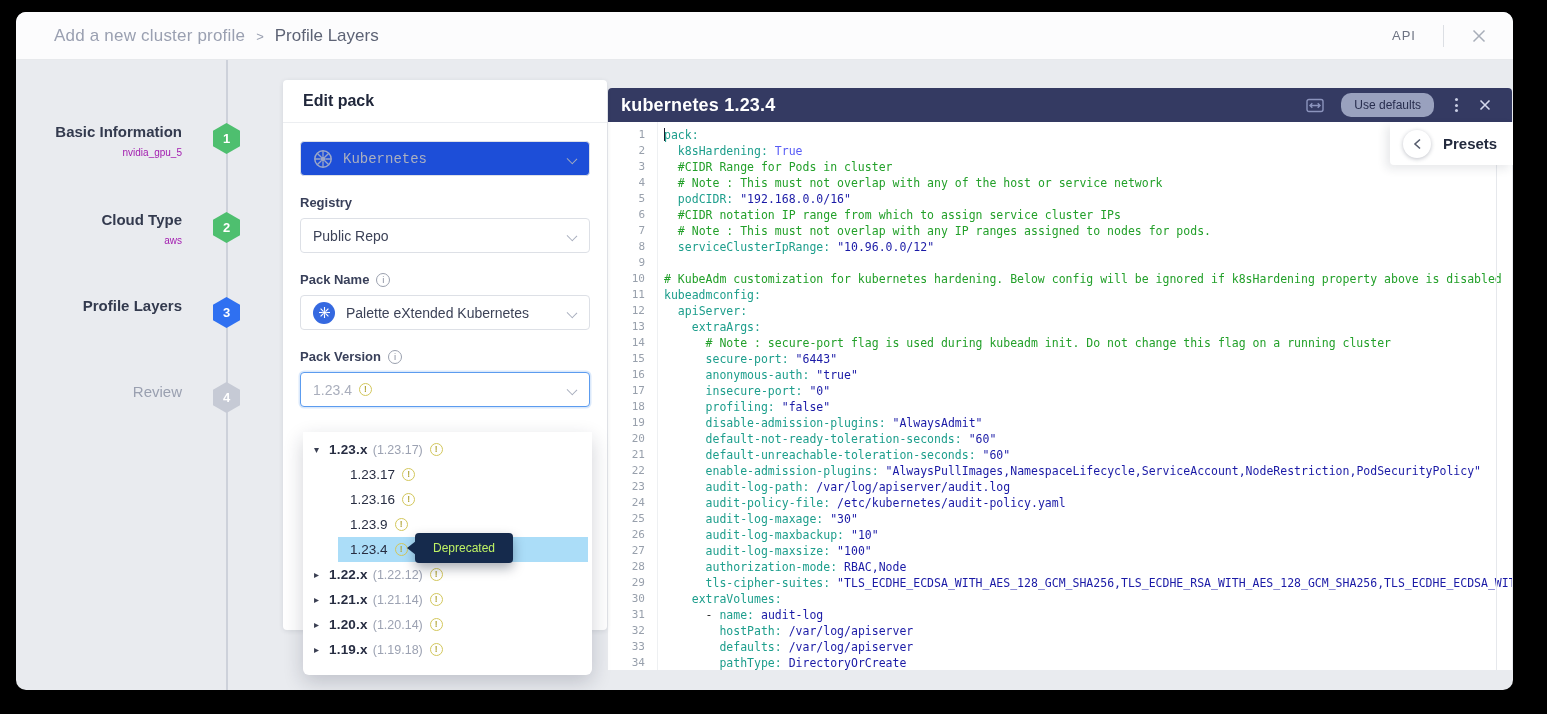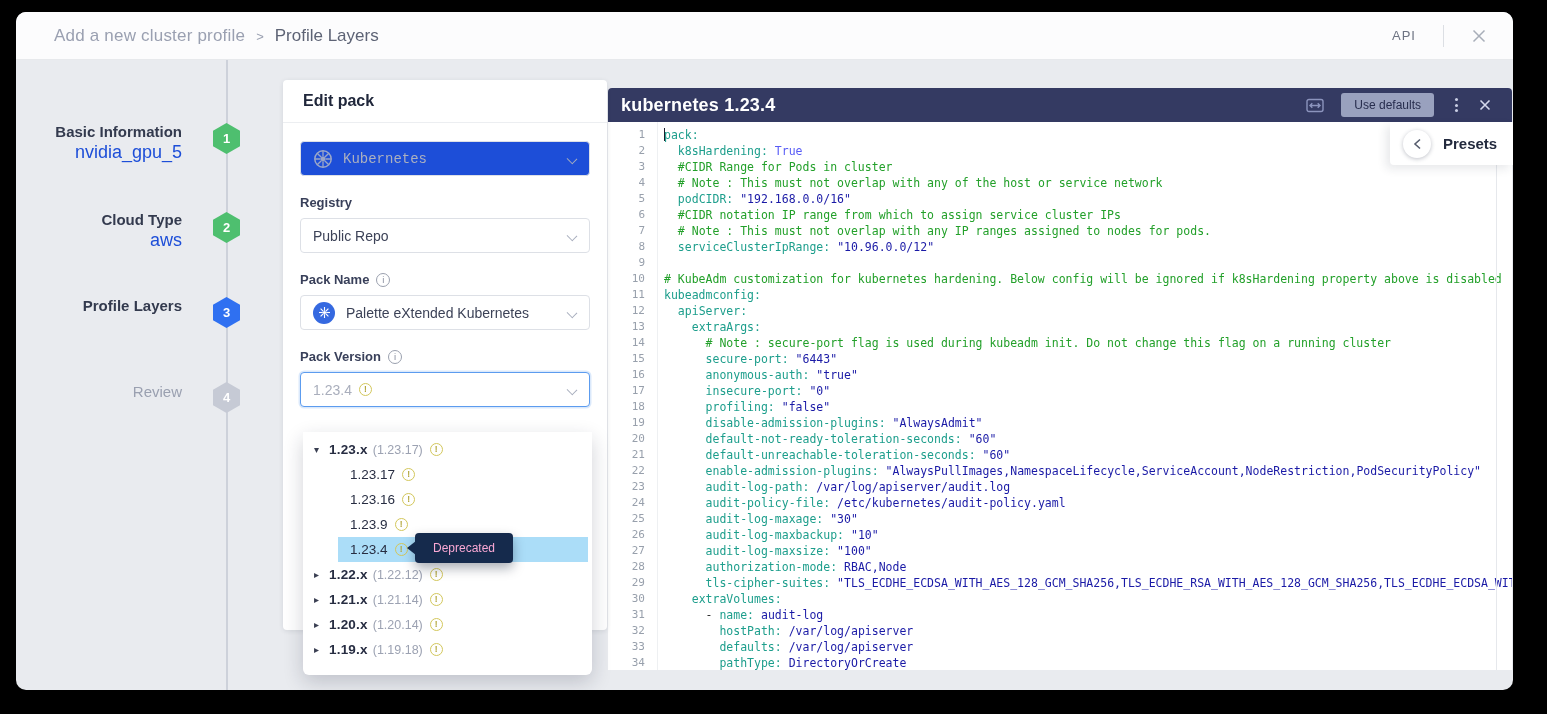--- a/index.html
+++ b/index.html
@@ -19,21 +19,21 @@
   .header-right { margin-left:auto; display:flex; align-items:center; gap:27px; }
   .api-label { color:#6d7382; font-size:13px; letter-spacing:1px; }
   .header-divider { width:1px; height:22px; background:#dcdfe4; }
   .win-close { display:flex; align-items:center; justify-content:center; cursor:pointer; }
 
   
   .step-line { position:absolute; left:210px; top:48px; width:1.5px; height:630px; background:#cdd1da; }
   .step-labels { position:absolute; left:0; width:166px; text-align:right; z-index:2; }
   .step-title { font-size:15px; font-weight:700; color:#333a4e; line-height:20px; }
   .step-title.upcoming { color:#9aa0b0; font-weight:500; }
-  .step-sub { font-size:18px; color:#1d4ed8; line-height:21px; }
+  .step-sub { font-size:10px; color:#a21caf; line-height:21px; }
   .hex { position:absolute; left:197px; width:27px; height:31px; z-index:2;
     clip-path:polygon(50% 0%,100% 25%,100% 75%,50% 100%,0% 75%,0% 25%);
     display:flex; align-items:center; justify-content:center;
     color:#fff; font-size:13px; font-weight:700; }
   .hex-complete { background:#4ebf6f; }
   .hex-active { background:#2f70f1; }
   .hex-upcoming { background:#c6cad5; }
 
   
   .edit-panel { position:absolute; left:267px; top:68px; width:324px; height:550px; background:#fff;
@@ -66,34 +66,34 @@
   
   .version-dropdown { position:absolute; left:287px; top:420px; width:289px; height:243px; background:#fff;
     border-radius:0 0 6px 6px; box-shadow:0 7px 20px rgba(25,30,55,0.20); padding-top:5px; z-index:6; }
   .dd-row { height:25px; display:flex; align-items:center; font-size:13.5px; color:#272d42; cursor:pointer; }
   .dd-caret { width:15px; margin-left:11px; font-size:10px; color:#3a3f52; flex:none; }
   .dd-group-label { font-weight:700; letter-spacing:0.2px; }
   .dd-latest { color:#9ca2b2; font-size:12.5px; margin-left:5px; }
   .dd-child-label { margin-left:47px; }
   .dd-row.selected { background:linear-gradient(to right, transparent 35px, #abddf8 35px, #abddf8 285px, transparent 285px); }
   .dd-tooltip { position:absolute; left:112px; top:101px; width:98px; height:30px; background:#152a4c;
-    border-radius:4px; color:#f9a8d4; font-size:12px; font-weight:500; display:flex; align-items:center;
+    border-radius:4px; color:#bef264; font-size:12px; font-weight:500; display:flex; align-items:center;
     justify-content:center; box-shadow:0 5px 12px rgba(10,20,40,0.35); z-index:7; }
   .dd-tooltip::before { content:""; position:absolute; left:-8px; top:8px; border-top:7px solid transparent;
     border-bottom:7px solid transparent; border-right:9px solid #152a4c; }
 
   
   .code-panel { position:absolute; left:592px; top:76px; width:904px; height:582px; background:#fff;
     overflow:hidden; z-index:1; border-radius:4px 4px 0 0; }
   .code-header { position:absolute; top:0; left:0; right:0; height:34px; background:#343a62;
     display:flex; align-items:center; padding:0 21px 0 13px; }
   .code-title { color:#fff; font-size:18px; font-weight:600; letter-spacing:0.2px; }
   .code-actions { margin-left:auto; display:flex; align-items:center; gap:17px; }
   .use-defaults-btn { background:#99a1be; color:#272d4e; font-size:12px; font-weight:500;
-    padding:5px 13px; border-radius:3px; border:none; cursor:pointer; font-family:inherit; }
+    padding:5px 13px; border-radius:10px; border:none; cursor:pointer; font-family:inherit; }
   .kebab { display:flex; flex-direction:column; gap:2.5px; padding:2px 4px; cursor:pointer; }
   .kebab i { width:3px; height:3px; border-radius:50%; background:#c9cee4; }
   .icon-btn { display:flex; align-items:center; cursor:pointer; }
 
   .code-body { position:absolute; top:34px; left:0; right:0; bottom:0; padding-top:5px;
     font-family:"DejaVu Sans Mono", monospace; font-size:11.5px; line-height:16px; overflow:hidden; }
   .gutter-border { position:absolute; left:49px; top:34px; bottom:0; width:1px; background:#eef0f2; }
   .cl { display:flex; height:16px; white-space:pre; }
   .ln { width:37px; flex:none; text-align:right; color:#98a0ac; font-size:11px; }
   .lt { flex:none; padding-left:19px; white-space:pre; }

